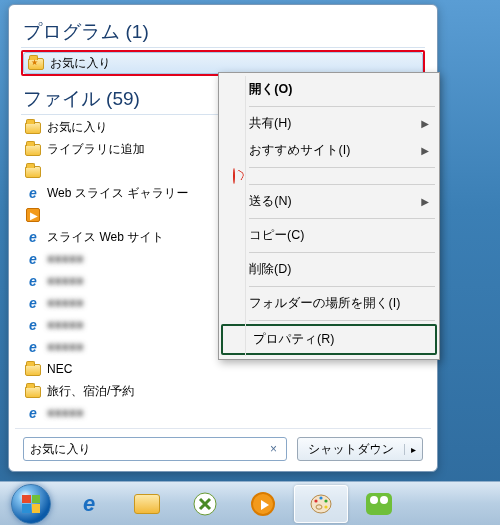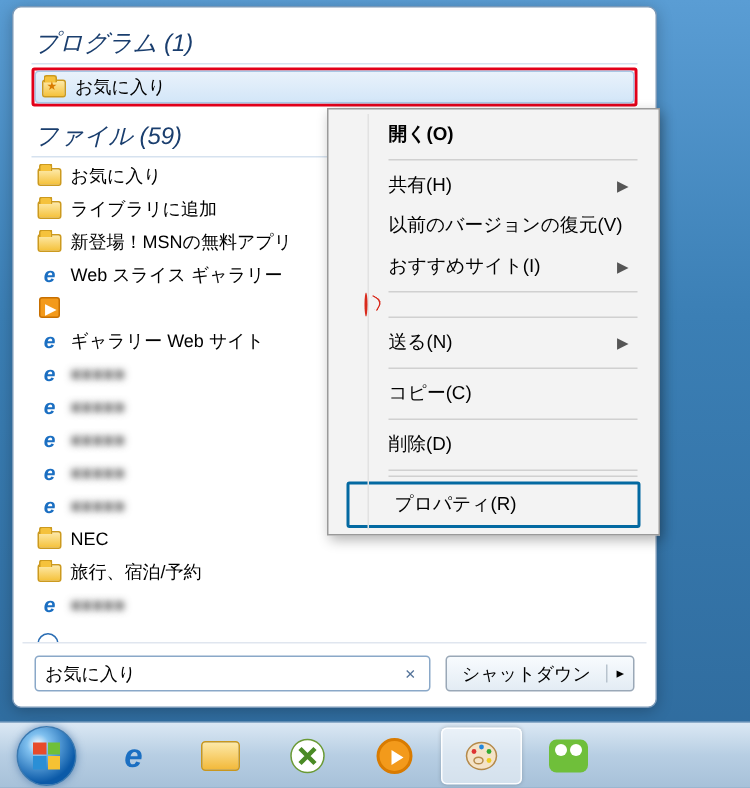--- a/index.html
+++ b/index.html
@@ -18,25 +18,24 @@
     background: #fff;
     border: 1px solid #7a99b8;
     border-radius: 6px;
     box-shadow: 0 2px 10px rgba(0,0,0,0.25);
     display: flex; flex-direction: column;
     padding: 6px 6px 8px 6px;
   }
   .results-wrap { flex: 1; padding: 4px 6px 2px 6px; overflow: hidden; }
   .section-header {
     color: #1a3e6e;
-    font-size: 16px;
+    font-size: 19px;
     padding: 4px 2px 2px 2px;
     border-bottom: 1px solid #d6e2ef;
     margin-bottom: 1px;
-    font-style: italic;
   }
   .highlight-box {
     border: 2px solid #e2001a;
     border-radius: 2px;
     margin: 2px 0 6px 0;
   }
   .item {
     display: flex; align-items: center; gap: 6px;
     padding: 3px 4px;
     height: 22px;
@@ -80,33 +79,33 @@
   .shutdown .lbl{padding:0 10px;}
   .shutdown .arrow{border-left:1px solid #b8c3ce;padding:0 6px;font-size:10px;}
   
   .context-menu {
     position:absolute;
     left:218px; top:72px;
     width:222px;
     background:#f3f3f3;
     border:1px solid #9a9a9a;
     box-shadow:2px 3px 8px rgba(0,0,0,0.3);
-    padding:3px 10px;
+    padding:3px 0;
     font-size:12.5px;
   }
   .cm-item {
     display:flex; align-items:center;
     padding:5px 10px 5px 30px;
     position:relative;
   }
   .cm-item .sub { position:absolute; left:6px; width:18px; text-align:center; }
   .cm-item .arrow-r { margin-left:auto; font-size:10px; color:#555;}
   .cm-sep { height:1px; background:#d0d0d0; margin:3px 4px 3px 30px;}
   .cm-gutter { position:absolute; left:26px; top:3px; bottom:3px; width:1px; background:#e2e2e2;}
-  .cm-highlight { border:2px solid #0369a1; margin:1px 2px; border-radius:2px;}
+  .cm-highlight { border:2px solid #14532d; margin:1px 2px; border-radius:2px;}
   .trend-icon{width:14px;height:14px;border:1.5px solid #d92a1c;border-radius:50%;position:relative;}
   .trend-icon::after{content:"";position:absolute;width:7px;height:7px;border:1.5px solid #d92a1c;border-left:none;border-bottom:none;border-radius:0 60% 0 0;transform:rotate(30deg);left:2px;top:2px;}
   
   .taskbar {
     position:absolute; left:0; right:0; bottom:0; height:44px;
     background:linear-gradient(#dbe8f4, #b7cee3 50%, #a7c1d9);
     border-top:1px solid #8faecb;
     display:flex; align-items:center; gap:4px;
     padding:0 4px;
   }
@@ -164,40 +163,39 @@
         <div class="item">
           <span class="icon">
             <span class="folder"></span>
           </span>
           <span>ライブラリに追加</span>
         </div>
         <div class="item">
           <span class="icon">
             <span class="folder"></span>
           </span>
-          <span>新登場！MSNの無料アプリ</span>
         </div>
         <div class="item">
           <span class="icon">
             <span class="ie-icon">e</span>
           </span>
           <span>Web スライス ギャラリー</span>
         </div>
         <div class="item">
           <span class="icon">
             <span style="width:14px;height:14px;background:#f39a1b;border:1px solid #c76f00;display:inline-block;border-radius:2px;position:relative">
               <span style="position:absolute;left:3px;top:1px;color:#fff;font-size:10px">▶</span>
             </span>
           </span>
         </div>
         <div class="item">
           <span class="icon">
             <span class="ie-icon">e</span>
           </span>
-          <span>ギャラリー Web サイト</span>
+          <span>スライス Web サイト</span>
         </div>
         <div class="item">
           <span class="icon">
             <span class="ie-icon">e</span>
           </span>
           <span class="blur">■■■■■</span>
         </div>
         <div class="item">
           <span class="icon">
             <span class="ie-icon">e</span>
@@ -263,23 +261,20 @@
   <div class="cm-gutter"></div>
   <div class="cm-item">
       <b>開く(O)</b>
     </div>
   <div class="cm-sep"></div>
   <div class="cm-item">
       <span>共有(H)</span>
       <span class="arrow-r">▶</span>
     </div>
   <div class="cm-item">
-      <span>以前のバージョンの復元(V)</span>
-    </div>
-  <div class="cm-item">
       <span>おすすめサイト(I)</span>
       <span class="arrow-r">▶</span>
     </div>
   <div class="cm-sep"></div>
   <div class="cm-item">
       <span class="sub"><span class="trend-icon"></span></span>
     </div>
   <div class="cm-sep"></div>
   <div class="cm-item">
       <span>送る(N)</span>
@@ -287,20 +282,23 @@
     </div>
   <div class="cm-sep"></div>
   <div class="cm-item">
       <span>コピー(C)</span>
     </div>
   <div class="cm-sep"></div>
   <div class="cm-item">
       <span>削除(D)</span>
     </div>
   <div class="cm-sep"></div>
+  <div class="cm-item">
+      <span>フォルダーの場所を開く(I)</span>
+    </div>
   <div class="cm-sep"></div>
   <div class="cm-highlight">
     <div class="cm-item">
         <span>プロパティ(R)</span>
       </div>
   </div>
 </div>
 
 <div class="taskbar">
   <div class="tb-btn">

